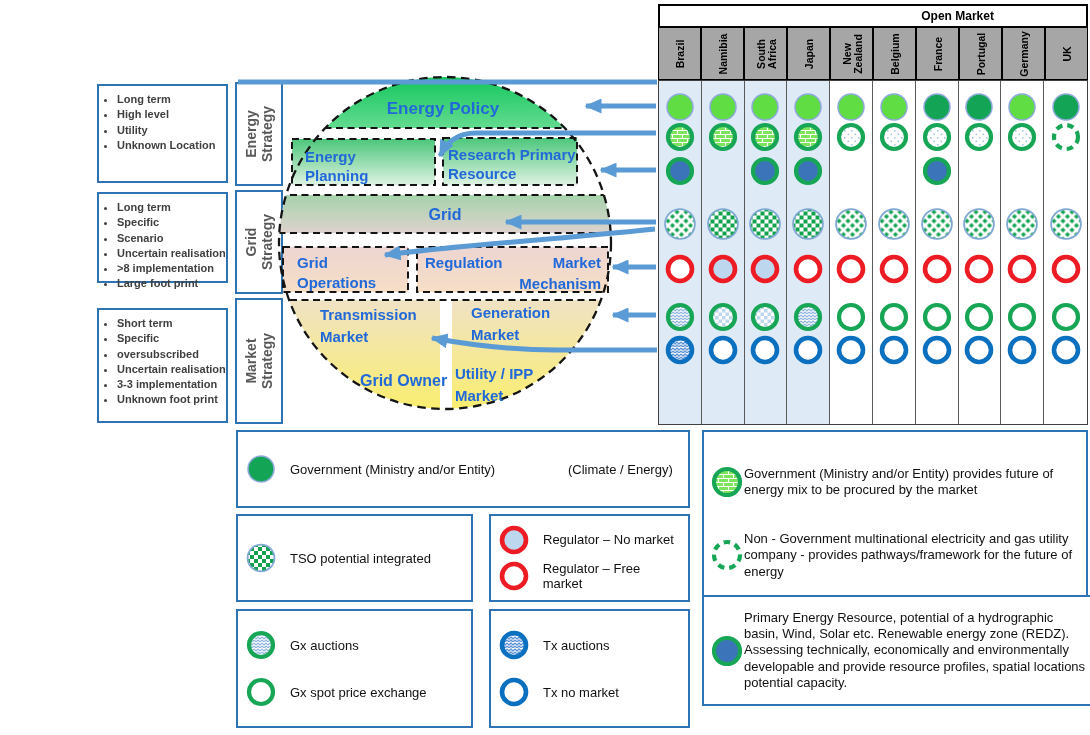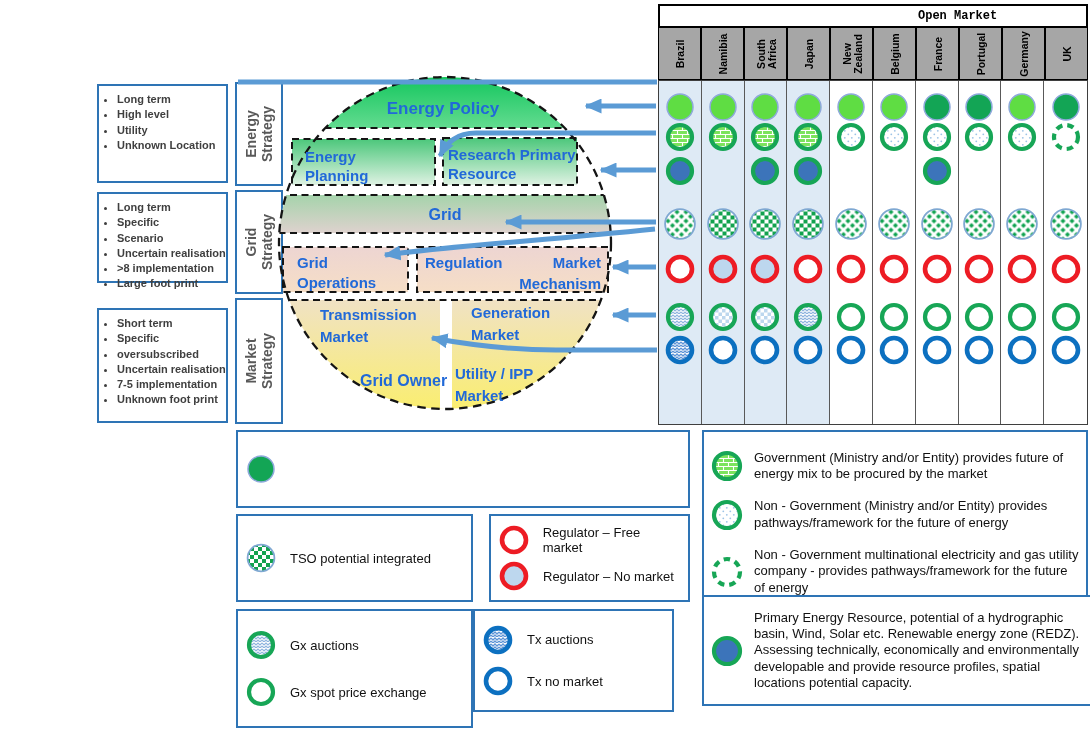--- a/index.html
+++ b/index.html
@@ -32,21 +32,21 @@
   .col:last-child{border-right:none;}
   .col.fac{background:#DEEAF5;}
   .cell{position:absolute;left:50%;transform:translate(-50%,-50%);line-height:0;}
   
   .lrow{display:flex;align-items:center;gap:12px;}
   .licon{width:34px;display:flex;justify-content:center;align-items:center;line-height:0;}
   .ltext{font-size:13px;color:#111;}
   .ltext .l2{margin-left:10px;}
   .legend-col{display:flex;flex-direction:column;justify-content:space-evenly;height:100%;
               padding:2px 6px;box-sizing:border-box;}
-  .lrow-f{display:flex;align-items:center;gap:10px;}
+  .lrow-f{display:flex;align-items:center;}
   .ltext-f{font-size:13px;color:#111;line-height:1.26;flex:1;}
   .l1-min{display:inline-block;min-width:268px;}
   svg text.dlabel{fill:#2169D8;font-weight:bold;font-family:"Liberation Sans",sans-serif;}
   .dash{stroke:#141414;stroke-width:2;stroke-dasharray:7 4.5;}
   .dashMain{stroke:#141414;stroke-width:2.3;stroke-dasharray:8.5 5.5;}
 </style>
 </head>
 <body>
 
 <svg style="position:absolute;width:0;height:0" aria-hidden="true">
@@ -108,21 +108,21 @@
         <li>&gt;8 implementation</li>
         <li>Large foot print</li>
       </ul>
   </div>
   <div class="box" style="left:97px;top:308px;width:131px;height:115px">
     <ul class="bullets">
         <li>Short term</li>
         <li>Specific</li>
         <li>oversubscribed</li>
         <li>Uncertain realisation</li>
-        <li>7-5 implementation</li>
+        <li>3-3 implementation</li>
         <li>Unknown foot print</li>
       </ul>
   </div>
 
   <div class="box" style="left:235px;top:82px;width:48px;height:104px">
     <div class="vwrap" style="width:104px;height:48px">
         <div class="stratlabel">Energy
 Strategy</div>
       </div>
   </div>
@@ -196,21 +196,21 @@
     <text class="dlabel" x="196" y="250" font-size="15">Generation</text>
     <text class="dlabel" x="196" y="272" font-size="15">Market</text>
     <text class="dlabel" x="85" y="318" font-size="16">Grid Owner</text>
     <text class="dlabel" x="180" y="311" font-size="15">Utility / IPP</text>
     <text class="dlabel" x="180" y="333" font-size="15">Market</text>
   </svg>
 
   <div class="matrix">
     <div class="grp-row" id="matrix-groups">
         <div class="grp" style="width: 170px;">Facilitating Open Market</div>
-        <div class="grp" style="width: 258px; font-family: Liberation Mono, monospace;">Open Market</div>
+        <div class="grp" style="width: 258px;">Open Market</div>
       </div>
     <div class="country-row" id="matrix-countries">
         <div class="country">
           <div class="cwrap">Brazil</div>
         </div>
         <div class="country">
           <div class="cwrap">Namibia</div>
         </div>
         <div class="country">
           <div class="cwrap">South Africa</div>
@@ -473,53 +473,54 @@
   </svg>
 
   <div class="box" style="left:236px;top:430px;width:454px;height:78px">
     <div class="legend-col">
         <div class="lrow">
           <span class="licon">
             <svg width="30" height="30" viewBox="0 0 30 30">
               <circle cx="15" cy="15" r="13" fill="#13A555" stroke="#8EA9DB" stroke-width="1.5"></circle>
             </svg>
           </span>
+          <span class="ltext"><span class="l1-min">Government (Ministry and/or Entity)</span><span class="l2">(Climate / Energy)</span></span>
         </div>
       </div>
   </div>
   <div class="box" style="left:236px;top:514px;width:237px;height:88px">
     <div class="legend-col">
         <div class="lrow">
           <span class="licon">
             <svg width="30" height="30" viewBox="0 0 30 30">
               <circle cx="15" cy="15" r="13.4" fill="url(#pat-checker)" stroke="#7FA8D2" stroke-width="1.8"></circle>
             </svg>
           </span>
           <span class="ltext">TSO potential integrated</span>
         </div>
       </div>
   </div>
   <div class="box" style="left:489px;top:514px;width:201px;height:88px">
     <div class="legend-col">
         <div class="lrow">
           <span class="licon">
             <svg width="30" height="30" viewBox="0 0 30 30">
+              <circle cx="15" cy="15" r="12" fill="#BDD7EE" stroke="#ED1C24" stroke-width="4.6"></circle>
+            </svg>
+          </span>
+          <span class="ltext">Regulator – No market</span>
+        </div>
+        <div class="lrow">
+          <span class="licon">
+            <svg width="30" height="30" viewBox="0 0 30 30">
               <circle cx="15" cy="15" r="12" fill="#fff" stroke="#ED1C24" stroke-width="4.6"></circle>
             </svg>
           </span>
           <span class="ltext">Regulator – Free market</span>
         </div>
-        <div class="lrow">
-          <span class="licon">
-            <svg width="30" height="30" viewBox="0 0 30 30">
-              <circle cx="15" cy="15" r="12" fill="#BDD7EE" stroke="#ED1C24" stroke-width="4.6"></circle>
-            </svg>
-          </span>
-          <span class="ltext">Regulator – No market</span>
-        </div>
       </div>
   </div>
   <div class="box" style="left:236px;top:609px;width:237px;height:119px">
     <div class="legend-col">
         <div class="lrow">
           <span class="licon">
             <svg width="30" height="30" viewBox="0 0 30 30">
               <circle cx="15" cy="15" r="12" fill="url(#pat-herring)" stroke="#17A656" stroke-width="4.2"></circle>
             </svg>
           </span>
@@ -528,21 +529,21 @@
         <div class="lrow">
           <span class="licon">
             <svg width="30" height="30" viewBox="0 0 30 30">
               <circle cx="15" cy="15" r="12" fill="#fff" stroke="#17A656" stroke-width="4.2"></circle>
             </svg>
           </span>
           <span class="ltext">Gx spot price exchange</span>
         </div>
       </div>
   </div>
-  <div class="box" style="left:473px;top:609px;width:201px;height:103px">
+  <div class="box" style="left:489px;top:609px;width:201px;height:119px">
     <div class="legend-col">
         <div class="lrow">
           <span class="licon">
             <svg width="30" height="30" viewBox="0 0 30 30">
               <circle cx="15" cy="15" r="12" fill="url(#pat-herringb)" stroke="#0C70C0" stroke-width="4.6"></circle>
             </svg>
           </span>
           <span class="ltext">Tx auctions</span>
         </div>
         <div class="lrow">
@@ -561,28 +562,20 @@
           <span class="licon">
             <svg width="32" height="32" viewBox="0 0 32 32">
               <circle cx="16" cy="16" r="13" fill="url(#pat-brick)" stroke="#17A656" stroke-width="4.2"></circle>
             </svg>
           </span>
           <span class="ltext-f">Government (Ministry and/or Entity) provides future of energy mix to be procured by the market</span>
         </div>
         <div class="lrow-f">
           <span class="licon">
             <svg width="32" height="32" viewBox="0 0 32 32">
-              <circle cx="16" cy="16" r="13" fill="url(#pat-dots)" stroke="#17A656" stroke-width="4.2"></circle>
-            </svg>
-          </span>
-          <span class="ltext-f">Non - Government (Ministry and/or Entity) provides pathways/framework for the future of energy</span>
-        </div>
-        <div class="lrow-f">
-          <span class="licon">
-            <svg width="32" height="32" viewBox="0 0 32 32">
               <circle cx="16" cy="16" r="13" fill="#fff" stroke="#17A656" stroke-width="4.2" stroke-dasharray="6.5 5"></circle>
             </svg>
           </span>
           <span class="ltext-f">Non - Government multinational electricity and gas utility company - provides pathways/framework for the future of energy</span>
         </div>
       </div>
   </div>
   <div class="box" style="left:702px;top:595px;width:396px;height:111px">
     <div class="legend-col">
         <div class="lrow-f">

